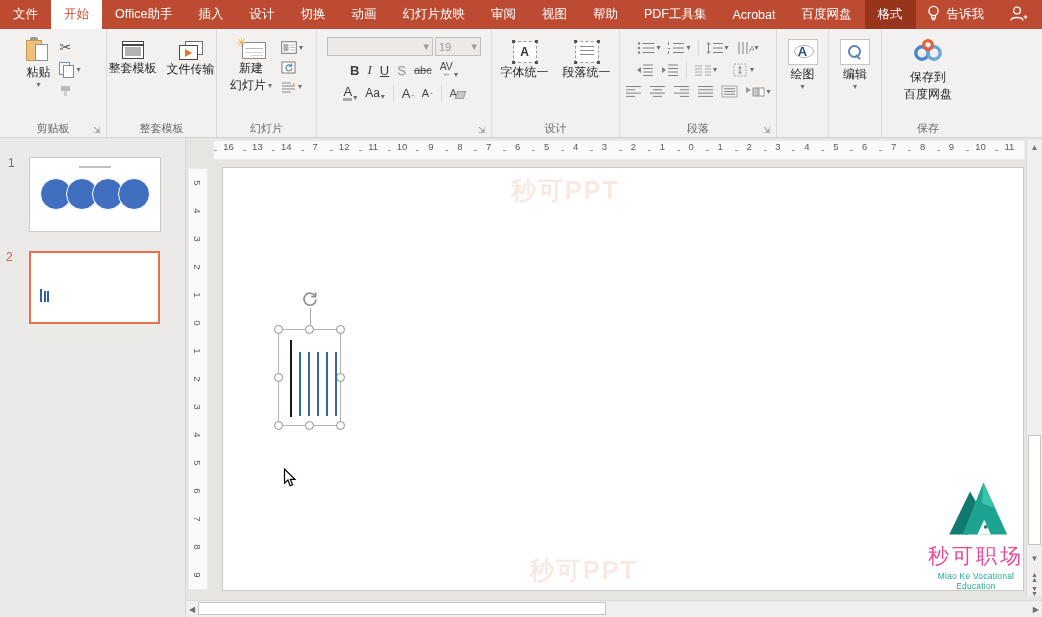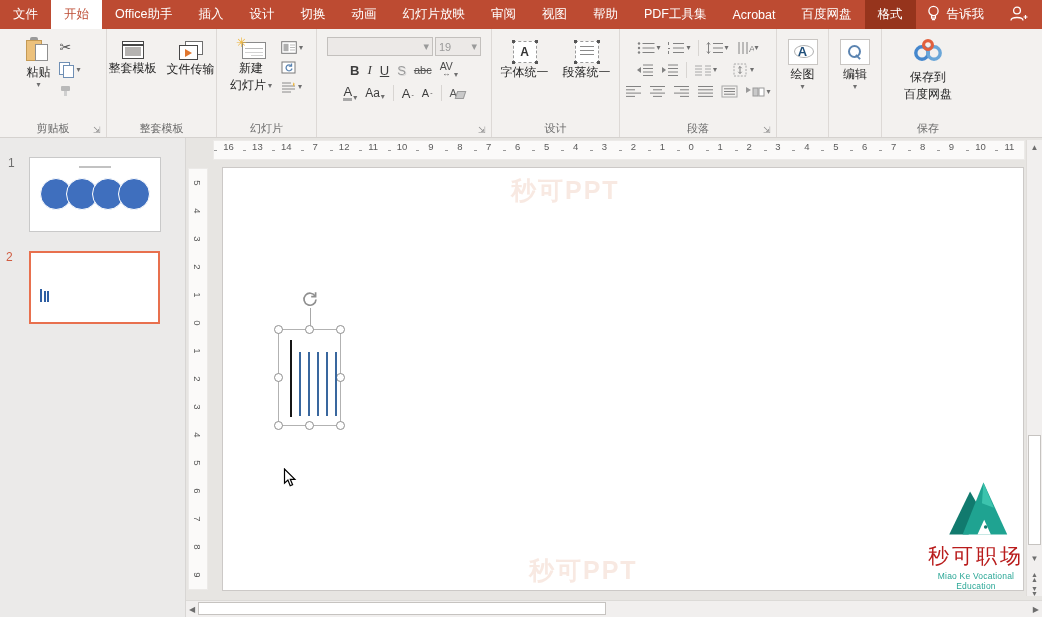--- a/index.html
+++ b/index.html
@@ -128,21 +128,21 @@
 .h-bl{left:-5px;bottom:-5px}.h-bc{left:50%;margin-left:-4.5px;bottom:-5px}.h-br{right:-5px;bottom:-5px}
 .rot-line { position:absolute; left:50%; top:-22px; width:1px; height:18px; background:#a8a8a8; }
 .rot-icon { position:absolute; left:50%; margin-left:-9px; top:-40px; cursor:pointer; }
 #selshape .caret { position:absolute; left:11px; top:10px; width:1.5px; height:77px; background:#161616; }
 #selshape .vline { position:absolute; top:22px; width:1.5px; height:64px; background:#39679e; }
 
 #cursor { position:absolute; left:60px; top:300px; }
 
 
 #logo { position:absolute; left:694px; top:310px; width:118px; text-align:center; }
-#logo .lg-title { font-size:21px; letter-spacing:3px; color:#b91c1c; margin-top:2px; }
+#logo .lg-title { font-size:21px; letter-spacing:3px; color:#ec4899; margin-top:2px; }
 #logo .lg-sub { font-size:8.5px; color:#2aa796; margin-top:1px; letter-spacing:0.2px; }
 
 
 #vscroll { position:absolute; right:0; top:2px; width:16px; height:456px; background:#f1efee; border-left:1px solid #e0ddda; }
 .sc-arrow { position:absolute; left:0; right:0; text-align:center; font-size:8px; color:#6e6e6e; cursor:pointer; }
 #vs-up { top:3px; }
 #vs-thumb { position:absolute; left:1px; right:1px; top:295px; height:110px; background:#fff; border:1px solid #c6c3c0; cursor:pointer; }
 #vs-down { top:414px; }
 .dblarr { position:absolute; left:0; right:0; display:flex; flex-direction:column; align-items:center; font-size:7px; line-height:5px; color:#6e6e6e; cursor:pointer; }
 #vs-prev { top:432px; }

